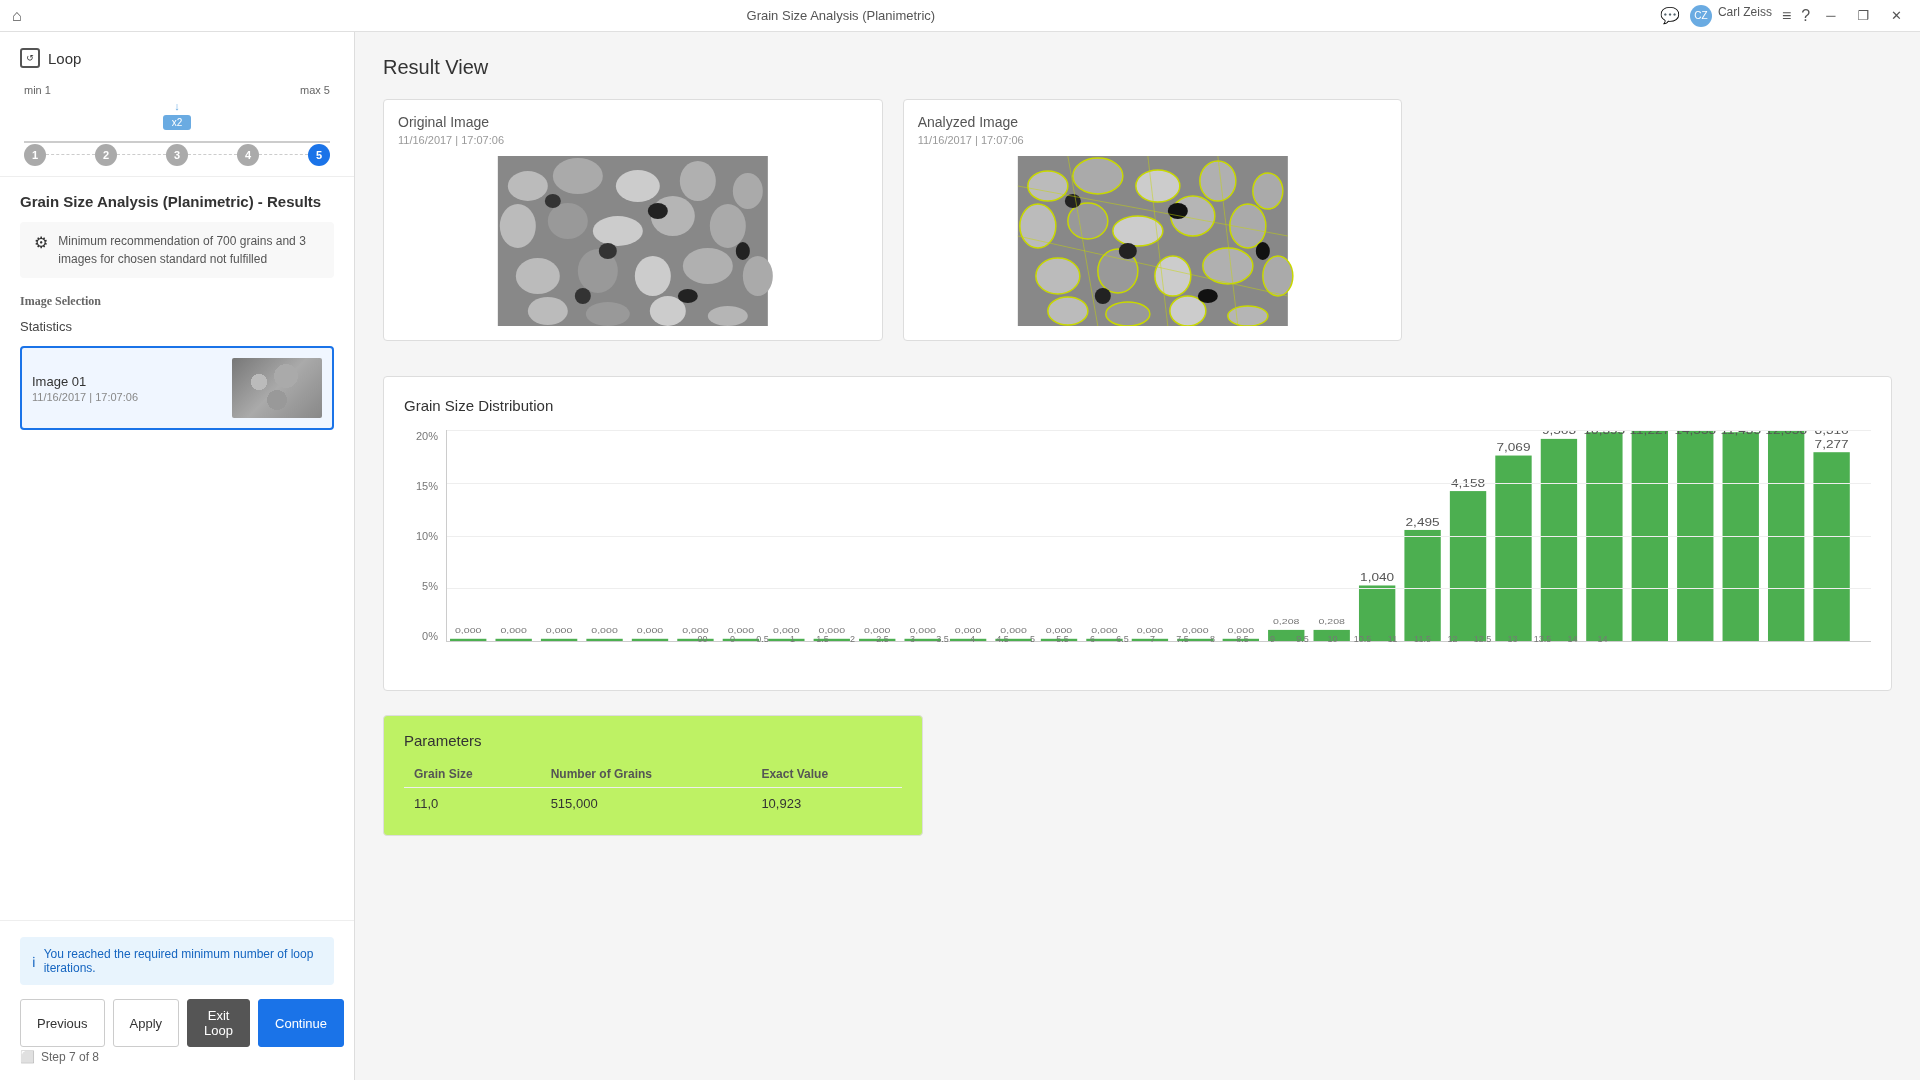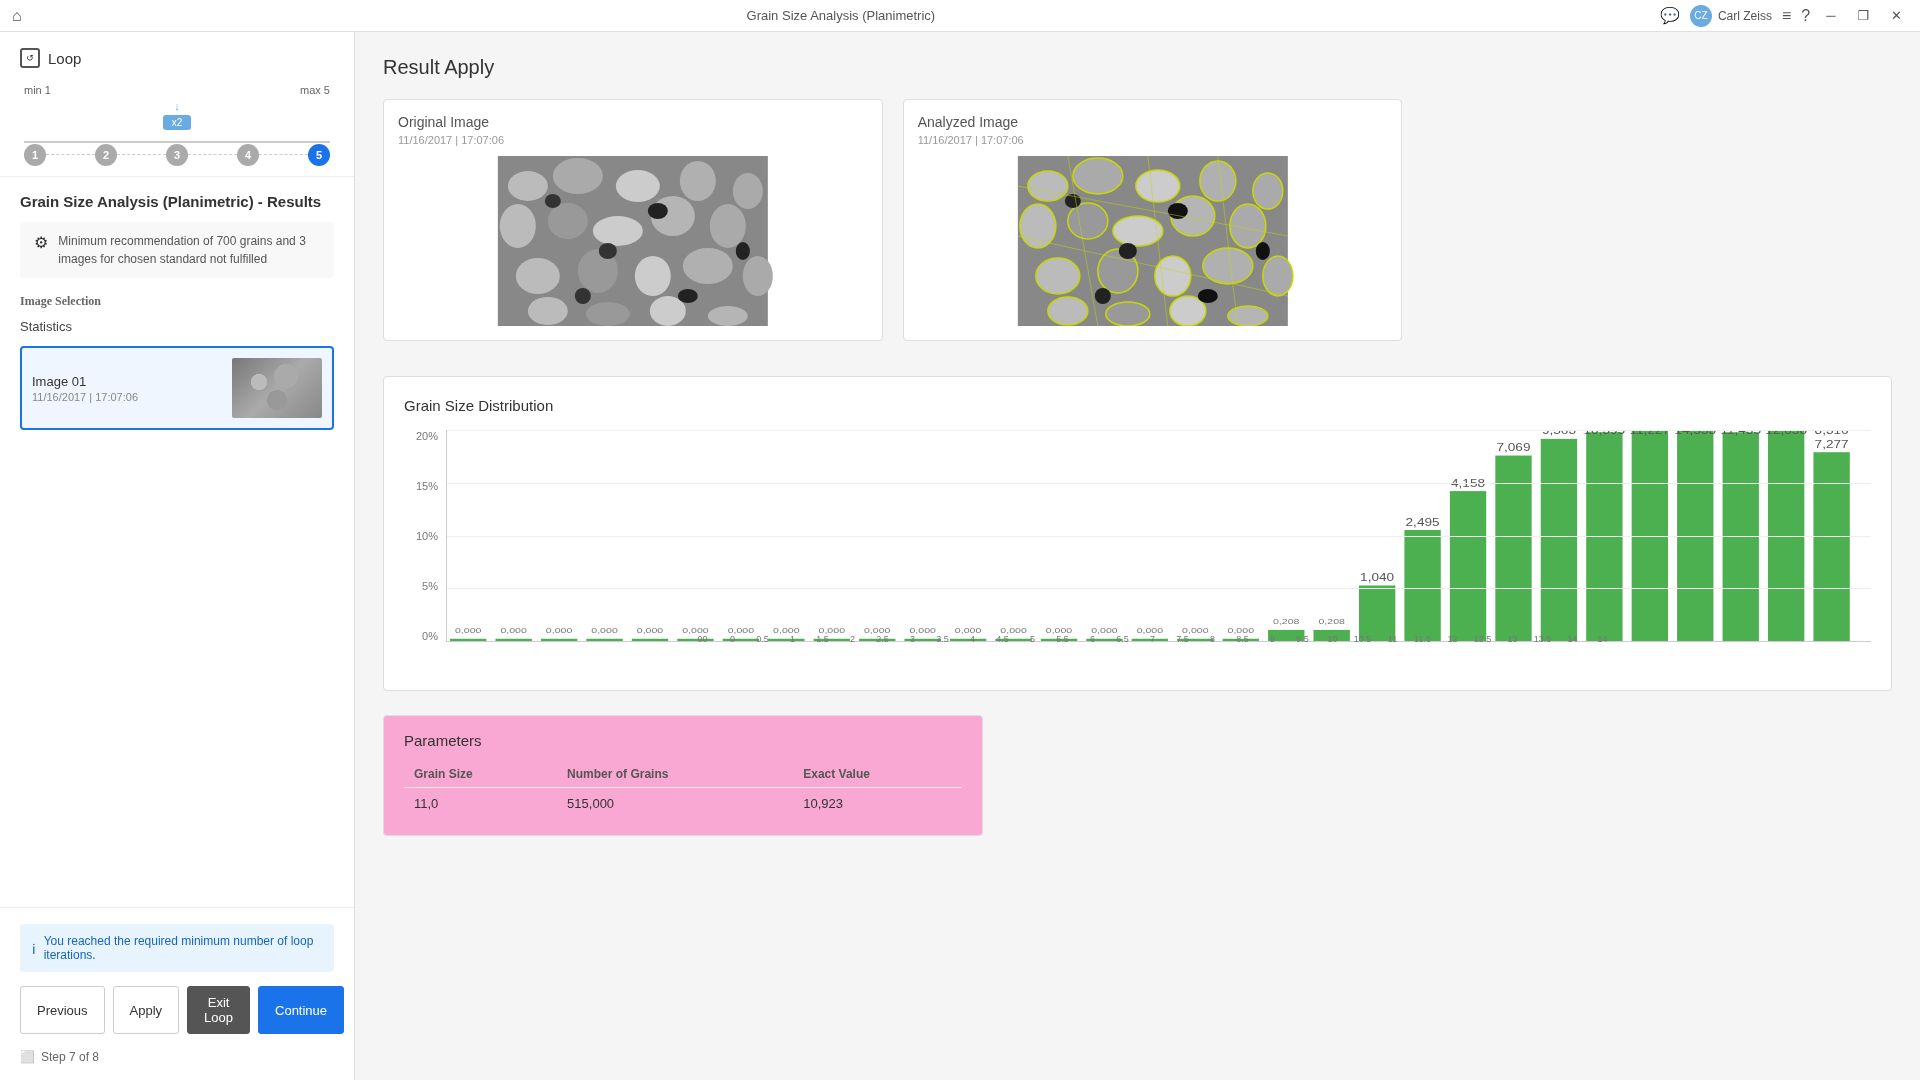--- a/index.html
+++ b/index.html
@@ -13,21 +13,21 @@
       align-items: center;
       justify-content: space-between;
       padding: 0 12px;
       border-bottom: 1px solid #e0e0e0;
       flex-shrink: 0;
     }
     .titlebar-center { font-size: 13px; color: #555; }
     .titlebar-left { display: flex; align-items: center; gap: 8px; }
     .titlebar-right { display: flex; align-items: center; gap: 10px; color: #555; }
     .titlebar-icon { cursor: pointer; font-size: 16px; color: #555; }
-    .user-info { display: flex; align-items: center; gap: 6px; font-size: 12px; }
+    .user-info { display: flex; gap: 6px; font-size: 12px; }
     .user-avatar { width: 22px; height: 22px; border-radius: 50%; background: #6aabe2; display: flex; align-items: center; justify-content: center; color: white; font-size: 10px; }
     .win-btn { font-size: 13px; color: #555; cursor: pointer; padding: 0 6px; }
 
     
     .main-layout {
       display: flex;
       flex: 1;
       overflow: hidden;
     }
 
@@ -76,21 +76,21 @@
     .image-name { font-size: 13px; font-weight: 500; }
     .image-date { font-size: 11px; color: #888; margin-top: 2px; }
     .image-thumb { width: 90px; height: 60px; background: #aaa; border-radius: 2px; overflow: hidden; flex-shrink: 0; }
     .thumb-inner { width: 100%; height: 100%; background: linear-gradient(135deg, #666 0%, #999 50%, #777 100%); }
     .thumb-inner.dark { background: linear-gradient(135deg, #444 0%, #777 40%, #555 100%); }
 
     .sidebar-bottom { padding: 16px 20px; border-top: 1px solid #eee; }
     .info-box { background: #e8f4fd; border-radius: 4px; padding: 10px 12px; margin-bottom: 14px; display: flex; align-items: center; gap: 8px; font-size: 12px; color: #1565c0; }
     .info-icon { font-size: 14px; }
 
-    .button-row { display: flex; gap: 8px; margin-bottom: 16px; }
+    .button-row { display: flex; gap: 8px; margin-bottom: 3px; }
     .btn { padding: 8px 16px; border: 1px solid #ccc; border-radius: 3px; cursor: pointer; font-size: 13px; background: #fff; }
     .btn-primary { background: #1a73e8; color: white; border-color: #1a73e8; }
     .btn-secondary { background: #555; color: white; border-color: #555; }
     .btn-outline { background: #fff; color: #333; border-color: #ccc; }
 
     .step-info { font-size: 12px; color: #666; display: flex; align-items: center; gap: 6px; }
 
     
     .main-content {
       flex: 1;
@@ -106,21 +106,21 @@
     .image-card-title { font-size: 14px; color: #555; margin-bottom: 4px; }
     .image-card-date { font-size: 11px; color: #999; margin-bottom: 10px; }
     .image-card-img { width: 100%; height: 170px; border-radius: 3px; overflow: hidden; }
 
     
     .chart-section { background: #fff; border: 1px solid #ddd; border-radius: 4px; padding: 20px; margin-bottom: 24px; }
     .chart-title { font-size: 15px; font-weight: 500; margin-bottom: 16px; }
     .chart-x-title { text-align: center; font-size: 11px; color: #666; margin-top: 4px; }
 
     
-    .params-section { background: #f9a8d4; border: 1px solid #ddd; border-radius: 4px; padding: 16px 20px; width: 600px; }
+    .params-section { background: #bef264; border: 1px solid #ddd; border-radius: 4px; padding: 16px 20px; width: 540px; }
     .params-title { font-size: 15px; font-weight: 500; margin-bottom: 12px; }
     .params-table { width: 100%; border-collapse: collapse; }
     .params-table th { text-align: left; font-size: 12px; color: #555; font-weight: 600; padding: 6px 10px; border-bottom: 1px solid #eee; }
     .params-table td { padding: 8px 10px; font-size: 13px; }
     .params-table tr:nth-child(even) { background: #f9f9f9; }
   </style>
 </head>
 <body>
 
 <div class="titlebar">
@@ -220,21 +220,21 @@
         <button class="btn btn-primary">Continue</button>
       </div>
       <div class="step-info">
         <span>⬜</span>
         <span>Step 7 of 8</span>
       </div>
     </div>
   </div>
 
   <div class="main-content">
-    <div class="result-view-title">Result Apply</div>
+    <div class="result-view-title">Result View</div>
 
     <div class="images-row">
       <div class="image-card">
         <div class="image-card-title">Original Image</div>
         <div class="image-card-date">11/16/2017 | 17:07:06</div>
         <div class="image-card-img">
           <svg width="100%" height="170" viewBox="0 0 270 170" xmlns="http://www.w3.org/2000/svg">
             <rect width="270" height="170" fill="#888"></rect>
             <ellipse cx="30" cy="30" rx="20" ry="15" fill="#bbb"></ellipse>
             <ellipse cx="80" cy="20" rx="25" ry="18" fill="#aaa"></ellipse>

